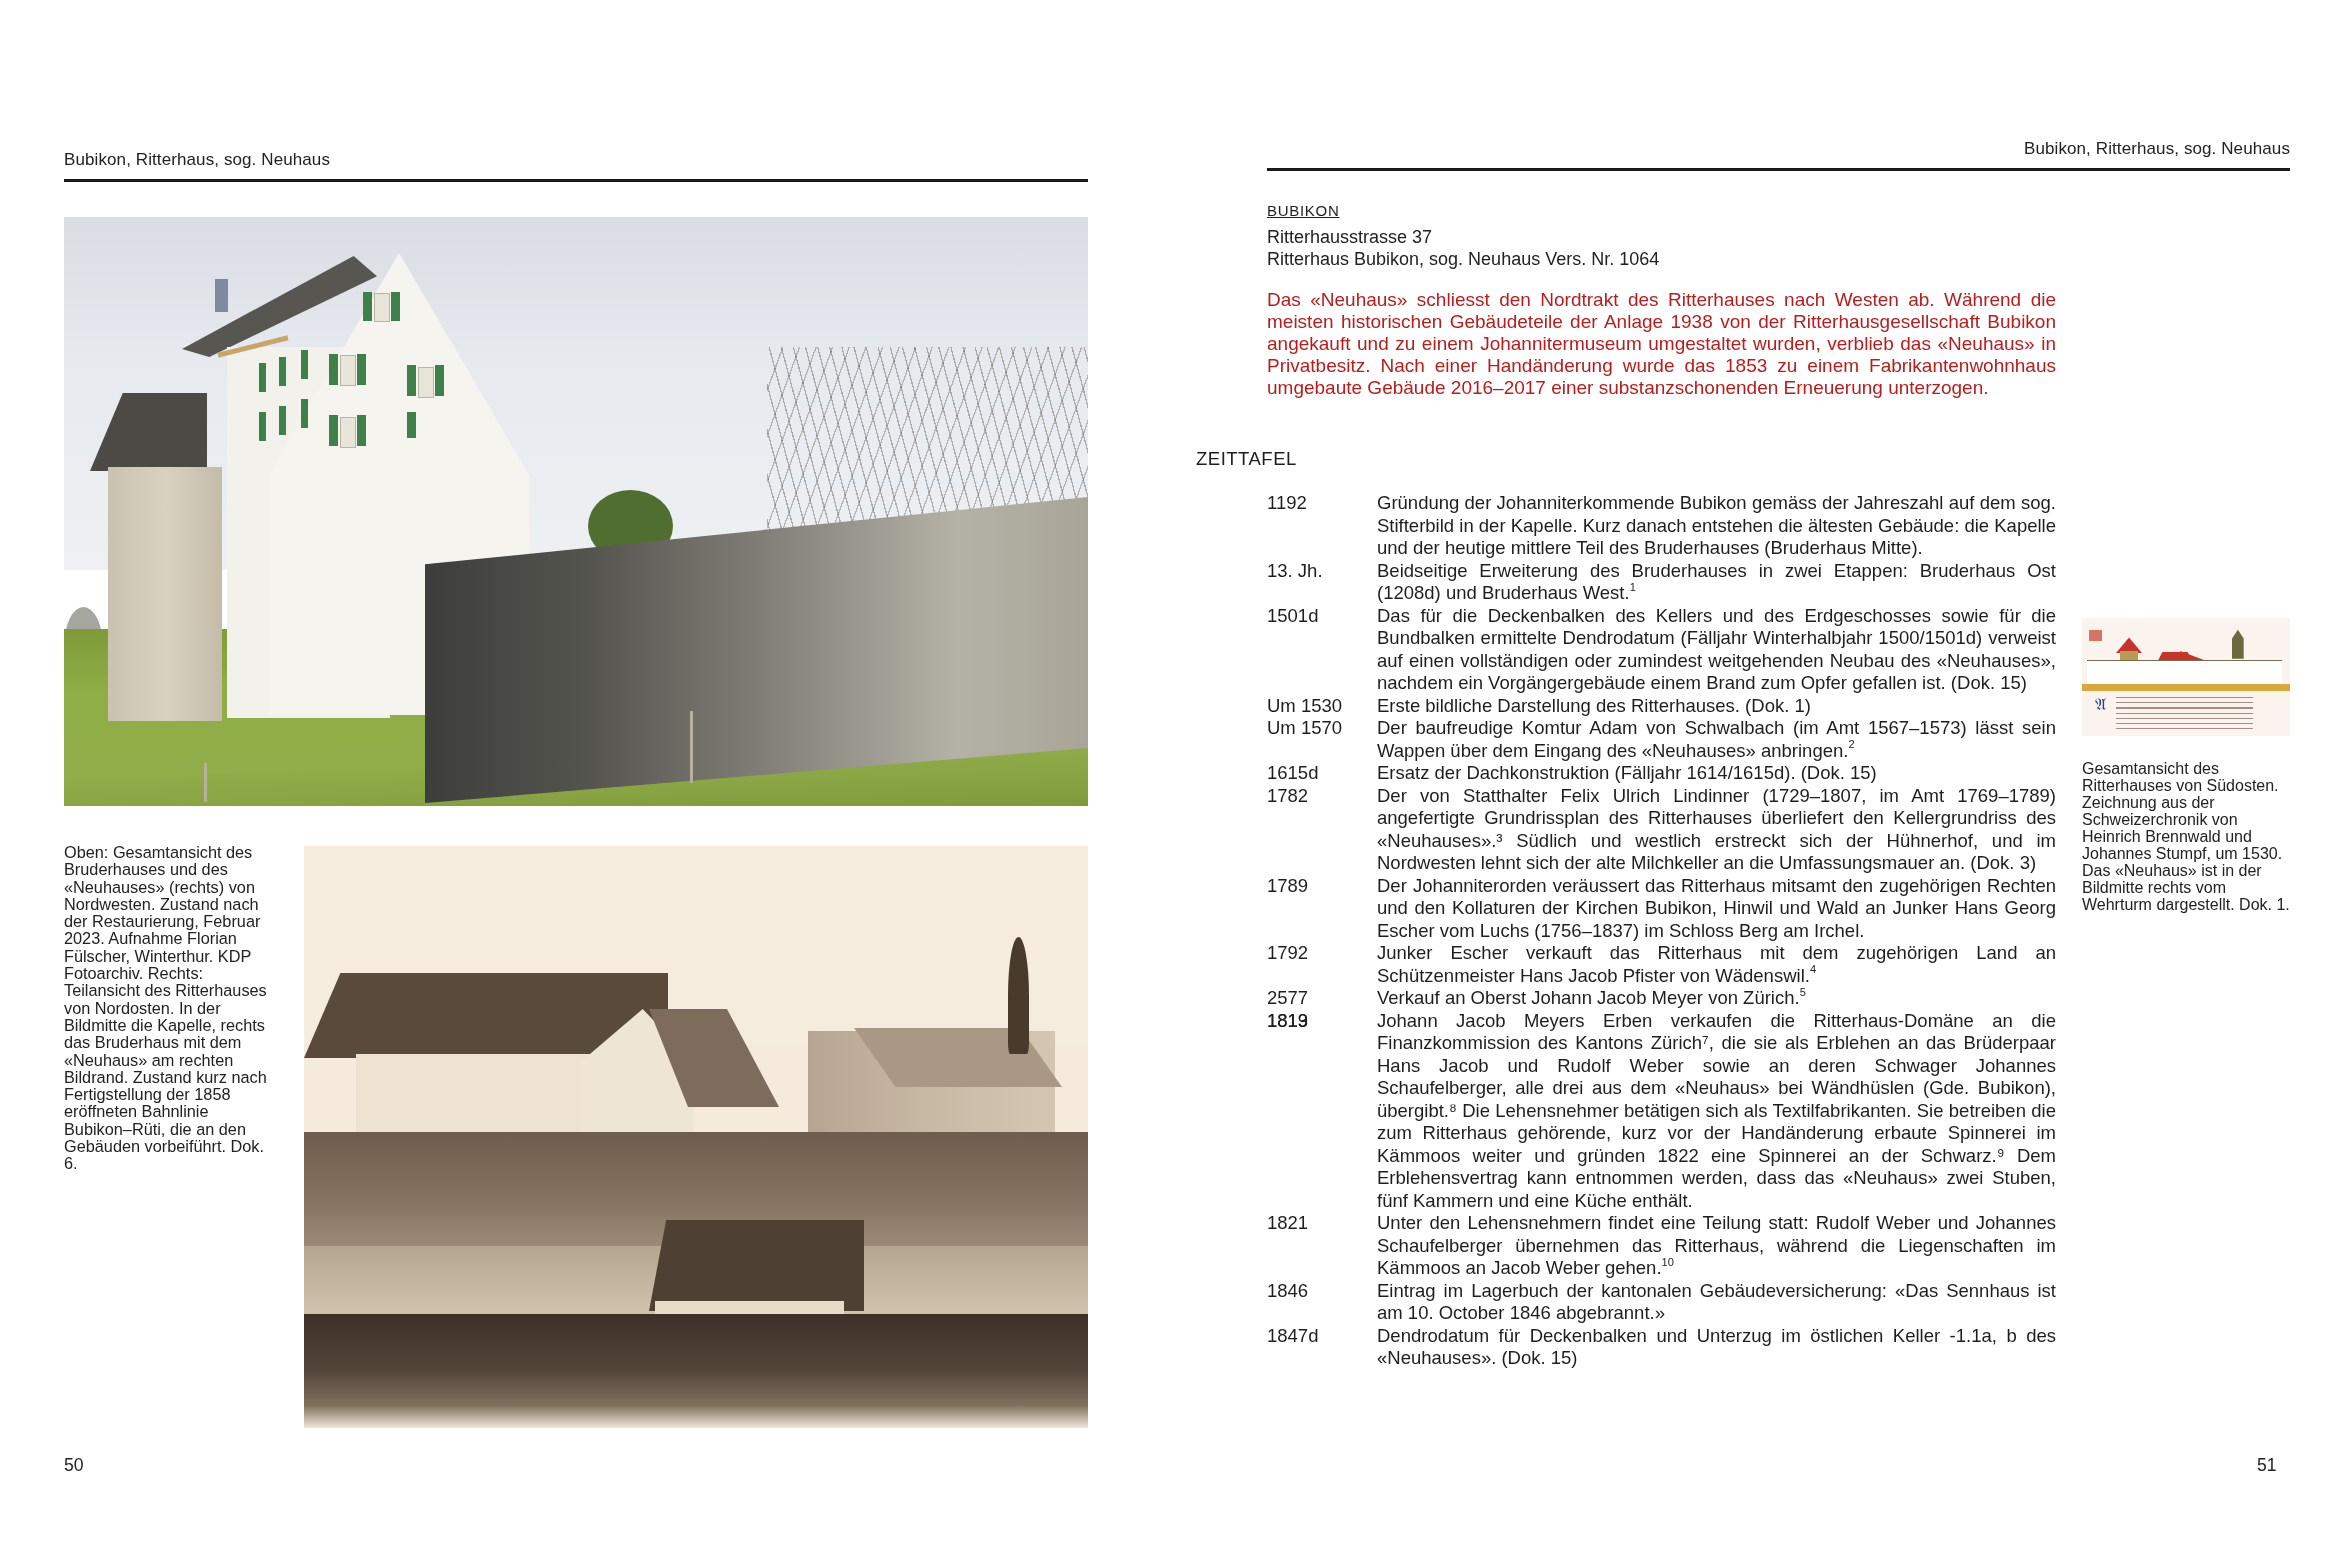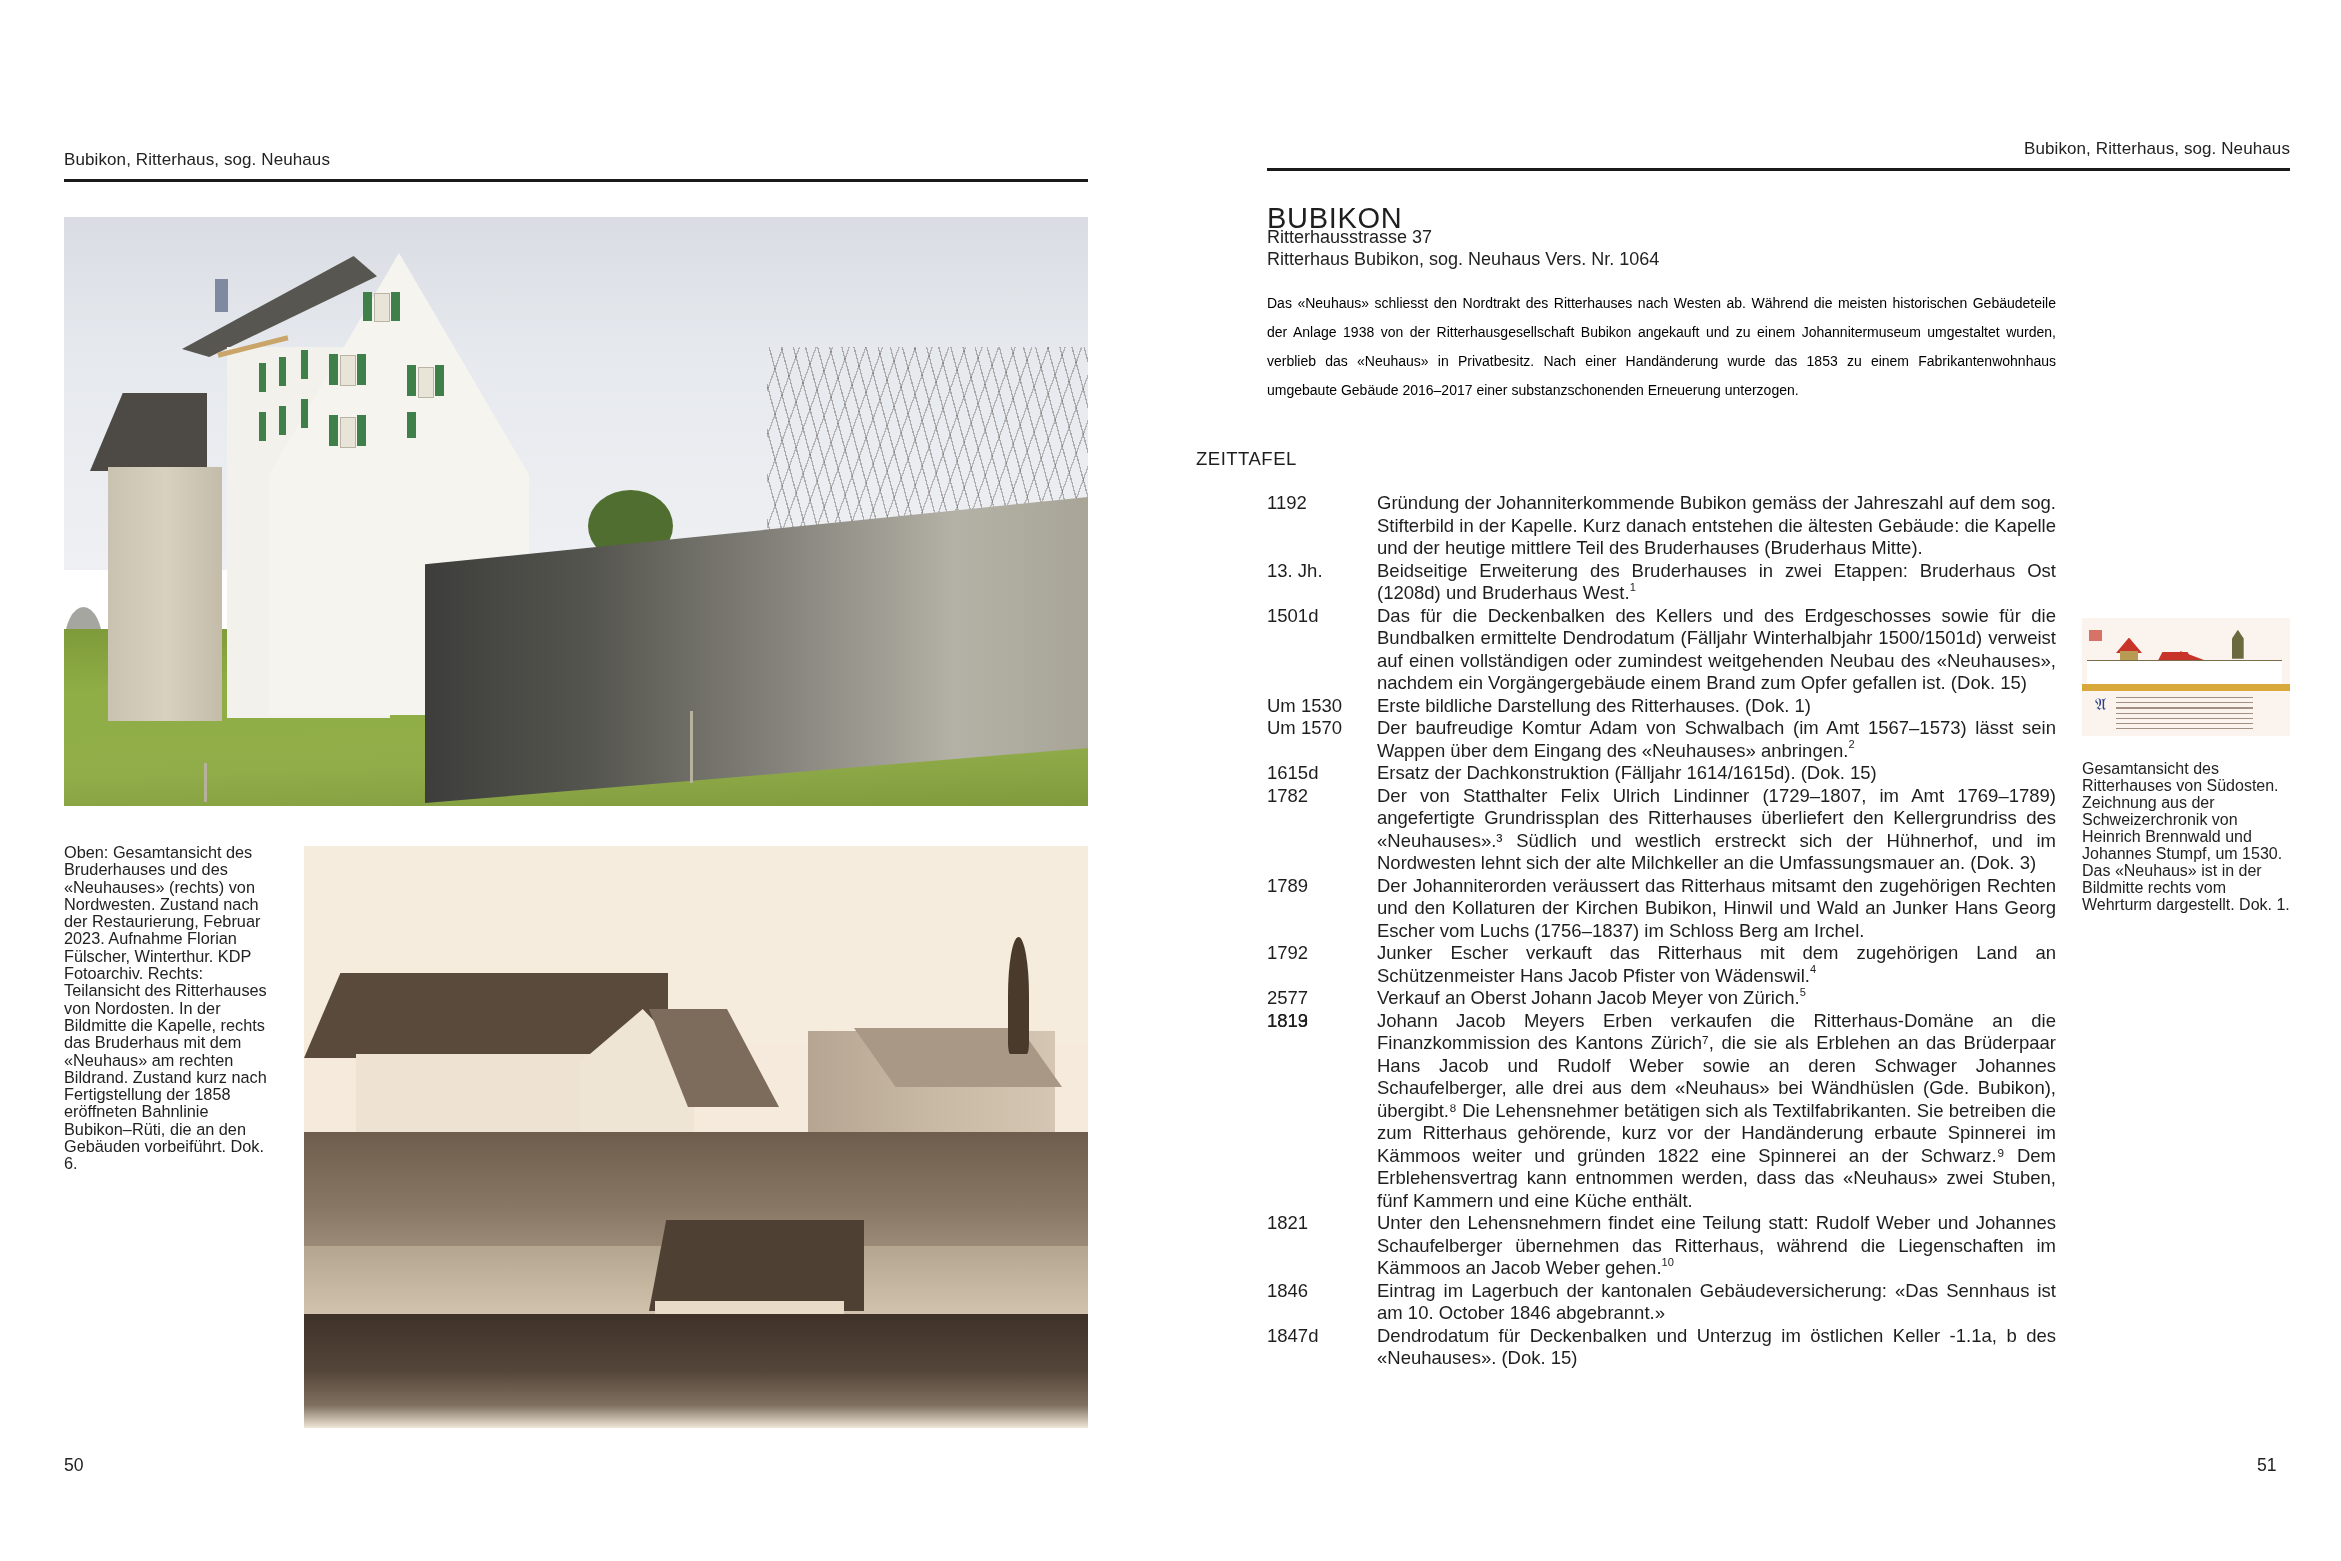--- a/index.html
+++ b/index.html
@@ -34,23 +34,23 @@
   .win { position:absolute; background:#e8e4d8; border:1.3px solid #b9b4a5; }
   .tree { position:absolute; border-radius:50%; }
   .branches { position:absolute; }
 
   .photo-sepia { overflow:hidden; background:#f5eadb; }
   .sep-sky { position:absolute; left:0; top:0; right:0; height:34%; background:#f6ecdd; }
   .sep-block { position:absolute; }
 
   .drawing { overflow:hidden; background:#fbf4ee; }
 
-  .title { font-size:29px; letter-spacing:0.7px; color:#1e1e1e; }
+  .title { font-size:15px; letter-spacing:0.7px; color:#1e1e1e;text-decoration:underline; }
   .subtitle { font-size:18px; color:#222; }
-  .body-text { font-size:14px; line-height:29px; color:#000000; text-align:justify; }
+  .body-text { font-size:19px; line-height:22px; color:#b91c1c; text-align:justify; }
   .section-title { font-size:18.5px; letter-spacing:0.5px; color:#1e1e1e; }
   .tl-row { position:relative; font-size:18.5px; line-height:22.5px; color:#1e1e1e; }
   .tl-year { position:absolute; left:0; top:0; width:104px; }
   .tl-text { margin-left:110px; text-align:justify; }
   sup { font-size:60%; line-height:0; position:relative; top:-1.3px; }
 </style>
 </head>
 <body>
 
 <div class="abs running-head" style="left:64px; top:150px;">Bubikon, Ritterhaus, sog. Neuhaus</div>

